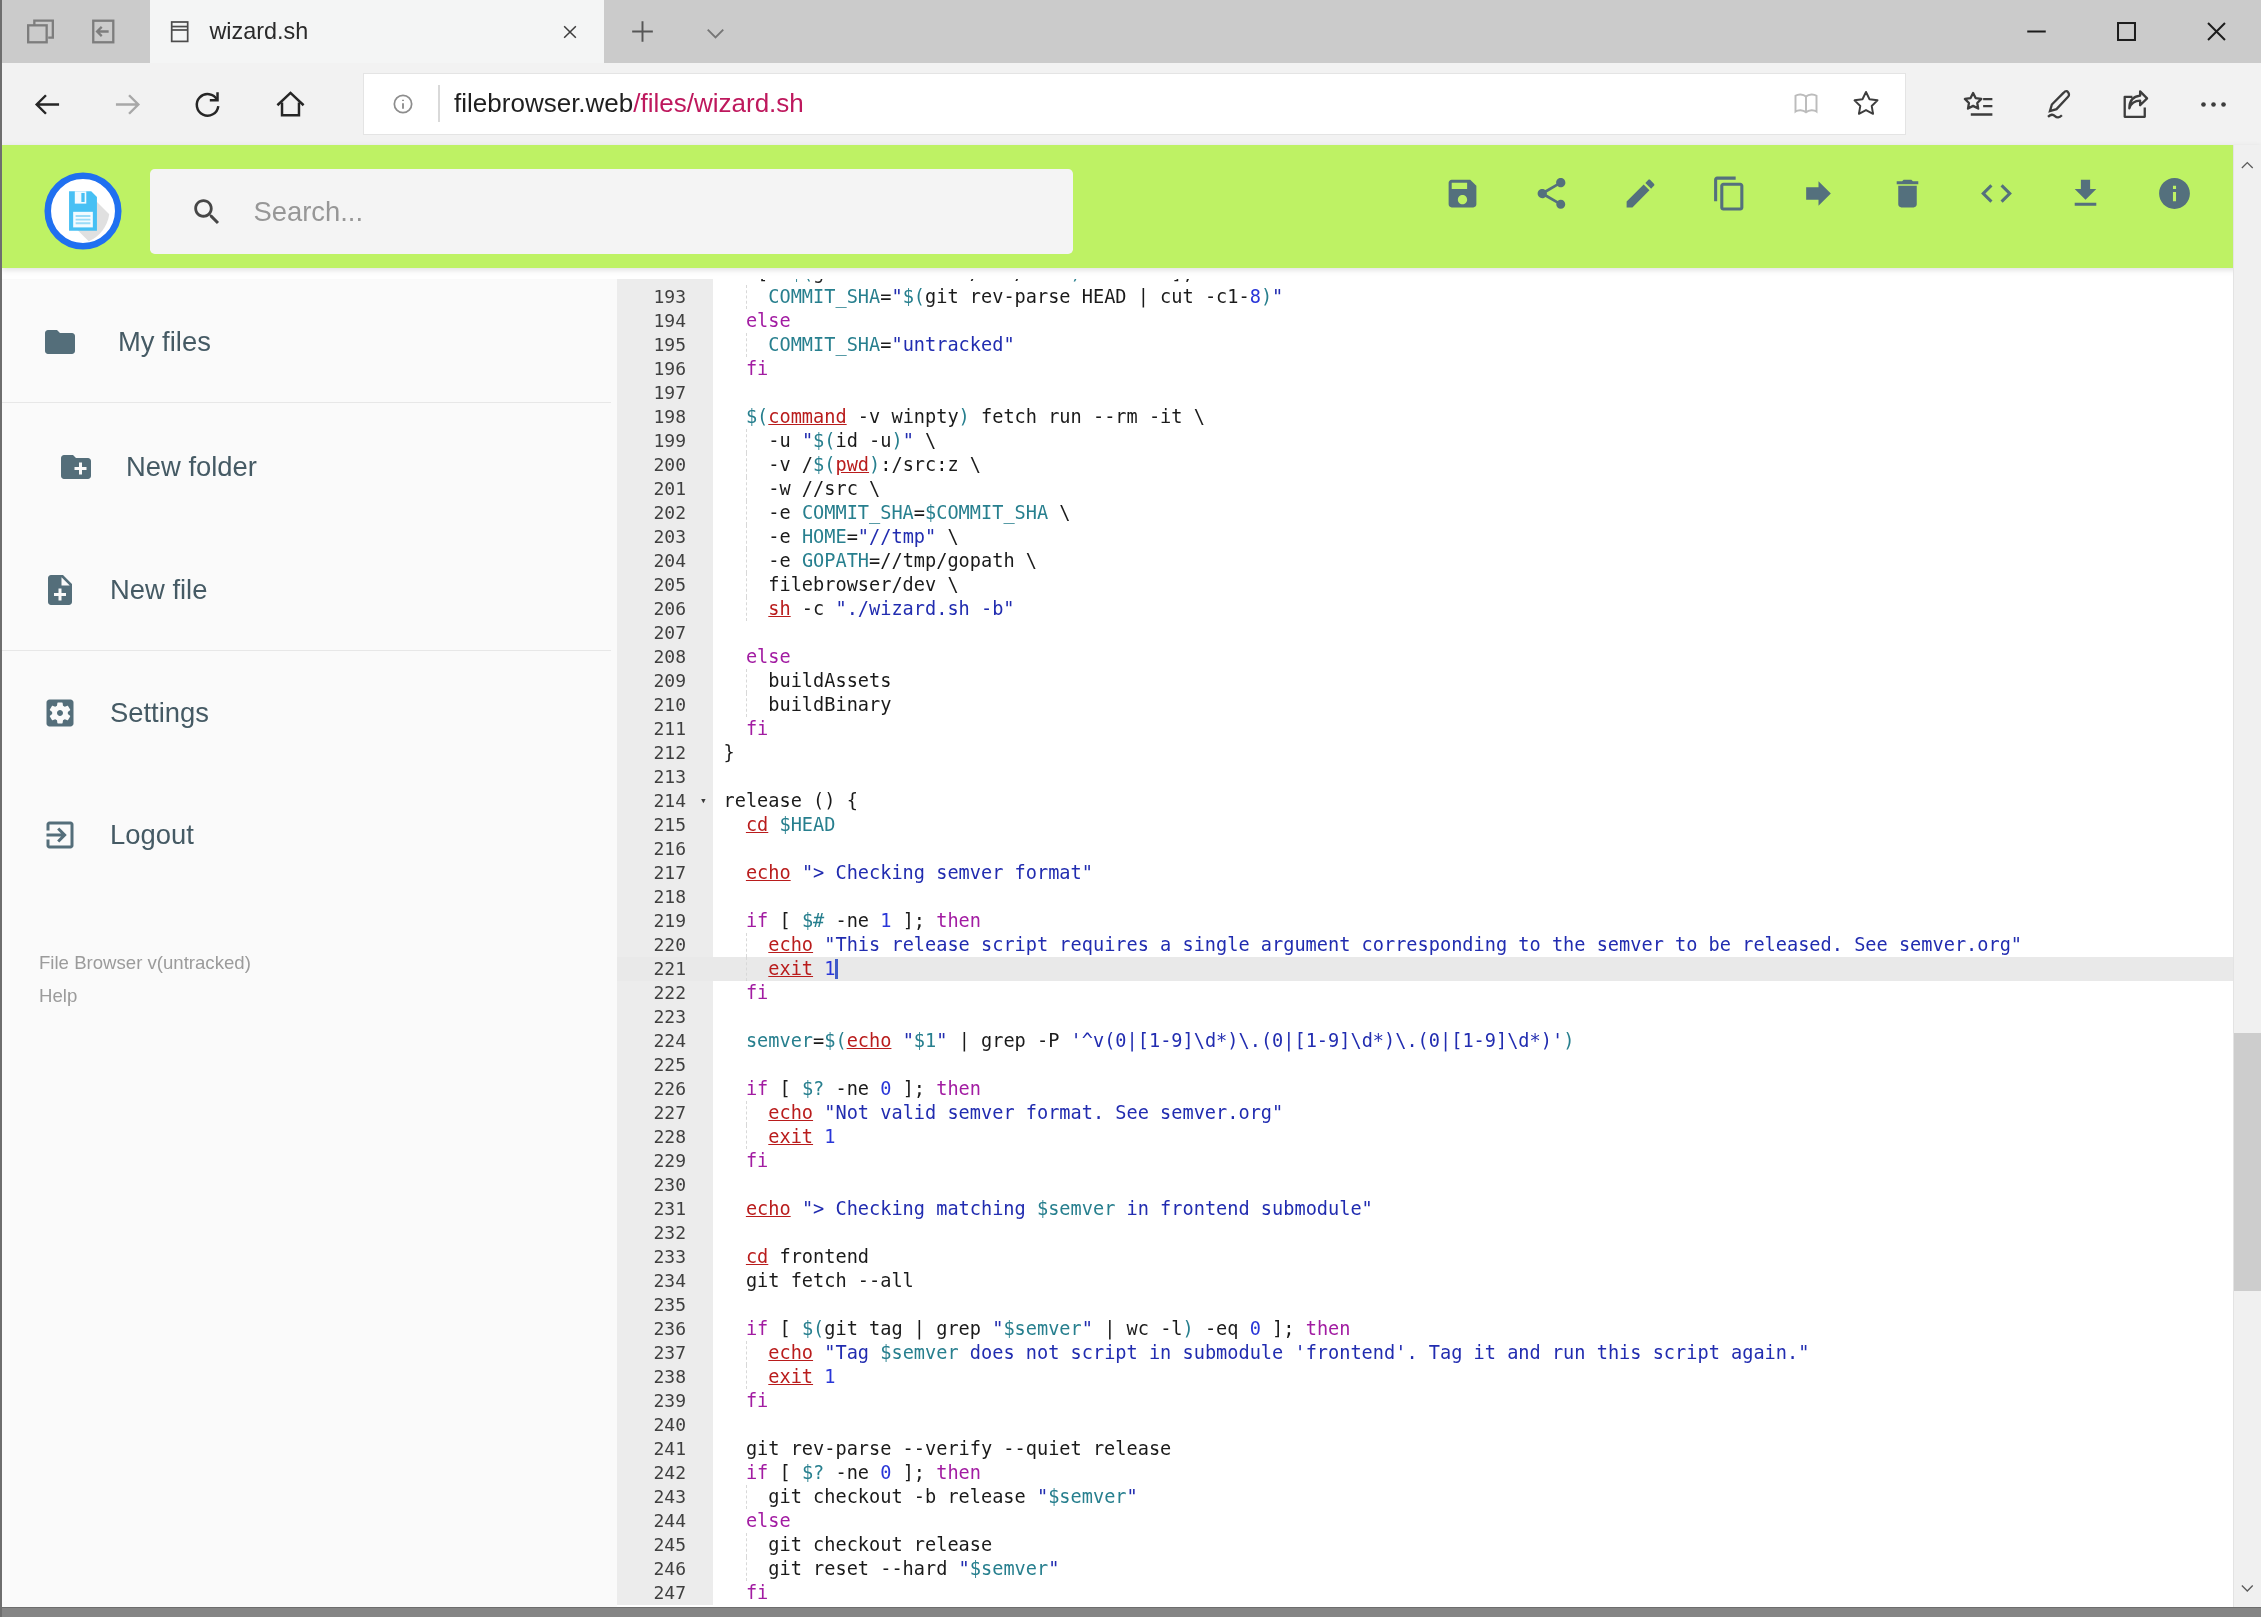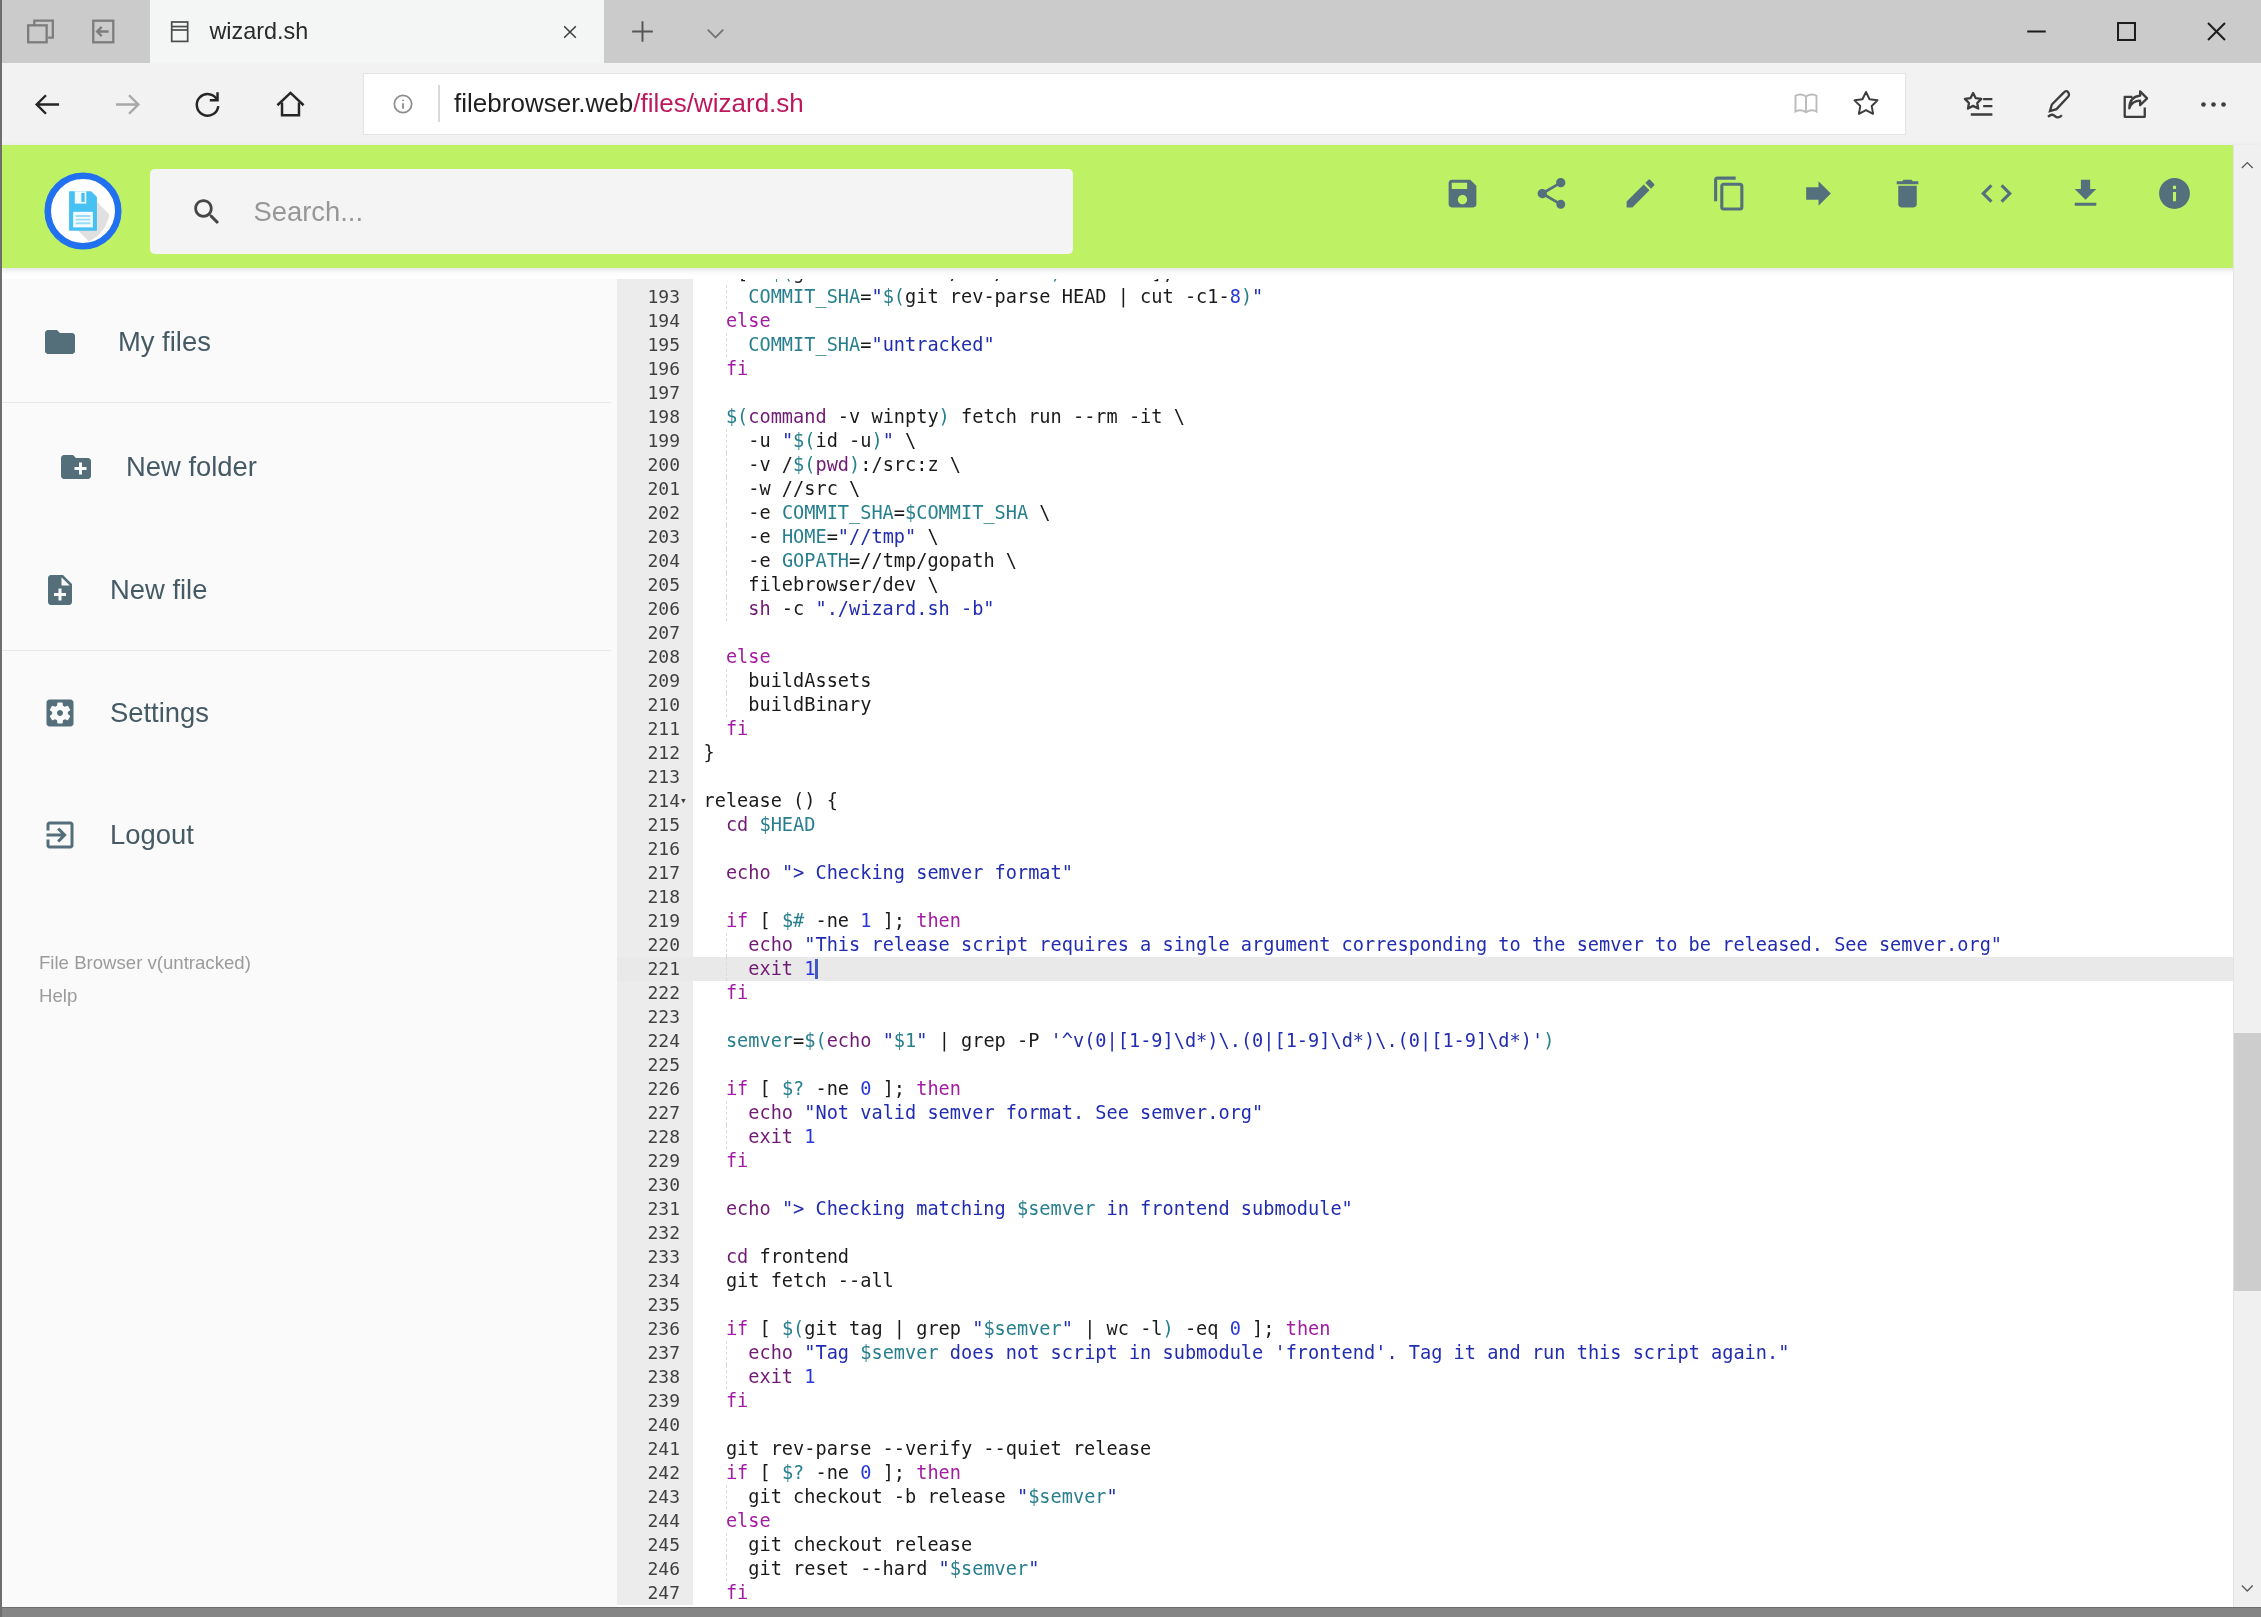--- a/index.html
+++ b/index.html
@@ -52,30 +52,30 @@
   .sb-div{position:absolute;left:0;right:6.5px;height:0.8px;background:#e7e7e7;}
   .sbd1{top:123px;}.sbd2{top:371px;}
   .sb-foot{position:absolute;left:37px;top:667px;font-size:18.6px;color:#9b9b9b;line-height:33px;}
   .sb-help{cursor:pointer;}
 
   
   .editor{flex:1;position:relative;background:#fff;overflow:hidden;
           font-family:"DejaVu Sans Mono","Liberation Mono",monospace;}
   .code{position:absolute;left:0;right:0;top:0;}
   .row{display:flex;height:24px;line-height:24px;font-size:18.6px;white-space:pre;}
-  .gut{flex:none;width:76px;background:#ececec;text-align:right;padding-right:13px;box-sizing:border-box;color:#3f3f3f;font-size:18px;position:relative;}
+  .gut{flex:none;width:96px;background:#ececec;text-align:right;padding-right:27px;box-sizing:border-box;color:#3f3f3f;font-size:18px;position:relative;}
   .src{flex:1;padding-left:10.5px;position:relative;color:#1a1a1a;}
   .row.active .gut,.row.active .src{background:#e9e9e9;}
   .src.guide::before{content:"";position:absolute;top:0;bottom:0;left:calc(10.5px + 2ch);border-left:0.8px dashed #d8d8d8;}
   .tk-p{color:#1a1a1a;}
   .tk-k{color:#a21ca2;}
   .tk-v{color:#277f8e;}
   .tk-s{color:#212cb0;}
   .tk-n{color:#2936d8;}
-  .tk-b{color:#701a75;}
+  .tk-b{color:#b91c1c;text-decoration:underline;}
   .cur{display:inline-block;width:2.4px;height:20px;background:#3f5bc8;vertical-align:-4px;}
   .fold{position:absolute;right:0;top:0;width:13px;font-size:11.3px;color:#3a3a3a;text-align:left;cursor:pointer;}
 
   
   .vscroll{position:absolute;right:0;top:145px;bottom:9px;width:27px;background:#f0f0f0;border-left:0.8px solid #e3e3e3;z-index:6;}
   .vs-btn{position:absolute;left:0;width:27px;height:34px;display:flex;align-items:center;justify-content:center;cursor:pointer;}
   .vs-up{top:3.2px;}.vs-dn{bottom:3.2px;}
   .vs-thumb{position:absolute;left:0;width:27px;top:888px;height:258px;background:#cdcdcd;cursor:pointer;}
   .bottombar{position:absolute;left:0;right:0;bottom:0;height:9px;background:#858585;border-top:0.8px solid #6d6d6d;z-index:7;cursor:pointer;}
 </style>

